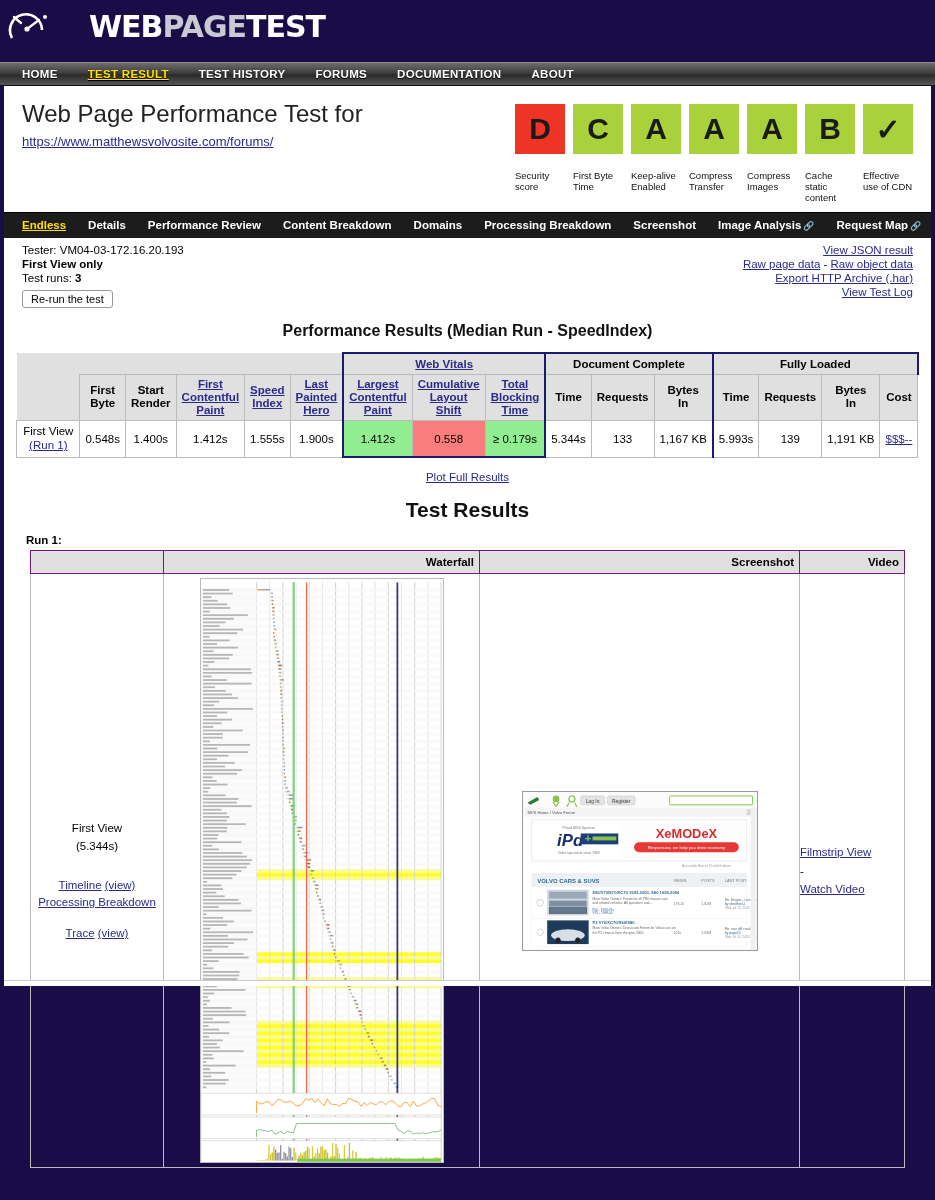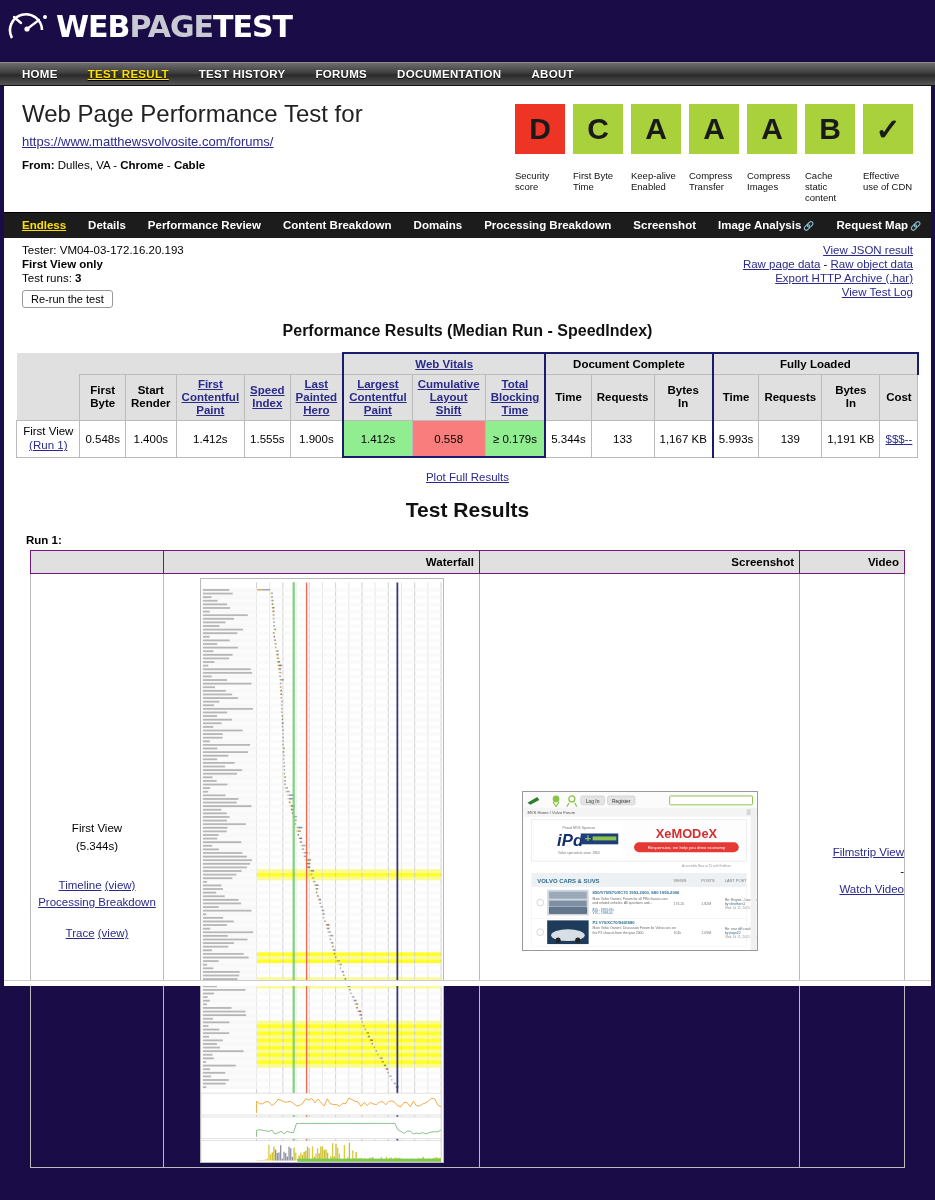--- a/index.html
+++ b/index.html
@@ -14,20 +14,21 @@
   }
 
   
   .banner { height:62px; background:#1a0d47; position:relative; }
   .logo { position:absolute; left:8px; top:8px; display:flex; align-items:center; gap:6px; }
   .logo-mark { width:42px; height:38px; position:relative; }
   .logo-text {
     font-family:"DejaVu Sans", sans-serif;
     font-weight:bold; font-size:30px; letter-spacing:-1px; color:#fff;
     line-height:1;
+    margin-left:33px;
   }
   .logo-text .grey { color:#c9c9d4; }
 
   
   .navbar {
     height:24px;
     background:linear-gradient(to bottom,#6d6d6d 0%,#3e3e3e 45%,#2a2a2a 55%,#565656 100%);
     border-top:1px solid #8a8a8a;
     border-bottom:1px solid #111;
     display:flex; align-items:center; padding-left:22px; gap:30px;
@@ -116,21 +117,21 @@
     background:#e0e0e0; border:1px solid #701a75; font-weight:bold; padding:5px; text-align:right;
   }
   table.run td { border:1px solid #bbb; vertical-align:top; padding:0; }
   th.corner { background:#fff; border:0; }
   .cell-firstview { width:133px; text-align:center; font-size:11.5px; position:relative; height:594px; }
   .fv-inner { position:absolute; left:0; right:0; top:246px; line-height:1.5; }
   .fv-inner a { color:#2a2a8c; text-decoration:underline; }
   .fv-title { margin-bottom:22px; }
   .cell-waterfall { width:316px; text-align:center; padding:4px 0 0 0 !important; }
   .cell-screenshot { width:320px; text-align:center; vertical-align:middle !important; }
-  .cell-video { width:105px; text-align:right; vertical-align:middle !important; font-size:11.5px; line-height:1.6; }
+  .cell-video { width:105px; text-align:left; vertical-align:middle !important; font-size:11.5px; line-height:1.6; }
   .cell-video a { color:#2a2a8c; text-decoration:underline; }
 
   
   .wf-wrap { width:244px; margin:0 auto; }
   .shot-img { width:236px; height:160px; border:1px solid #999; display:block; margin:0 auto; }
   .bottom-rule { position:absolute; left:0; right:0; bottom:0; height:6px; background:#fff; border-top:1px solid #ccc; }
 </style>
 </head>
 <body>
 
@@ -157,23 +158,20 @@
   <a>DOCUMENTATION</a>
   <a>ABOUT</a>
 </div>
 
 <div class="page">
 
   <div class="head-wrap">
     <div class="head-left">
       <h1 class="page-title">Web Page Performance Test for</h1>
       <a class="page-url">https://www.matthewsvolvosite.com/forums/</a>
-      <div class="from-line">
-        <b>From: </b><span>Dulles, VA</span><span> - </span><b>Chrome</b><span> - </span><b>Cable</b>
-      </div>
     </div>
 
     <div class="grades">
       <div class="grade">
         <div class="grade-box" style="background:#ee3424">D</div>
         <div class="grade-label">Security score</div>
       </div>
       <div class="grade">
         <div class="grade-box" style="background:#a8d13c">C</div>
         <div class="grade-label">First Byte Time</div>

